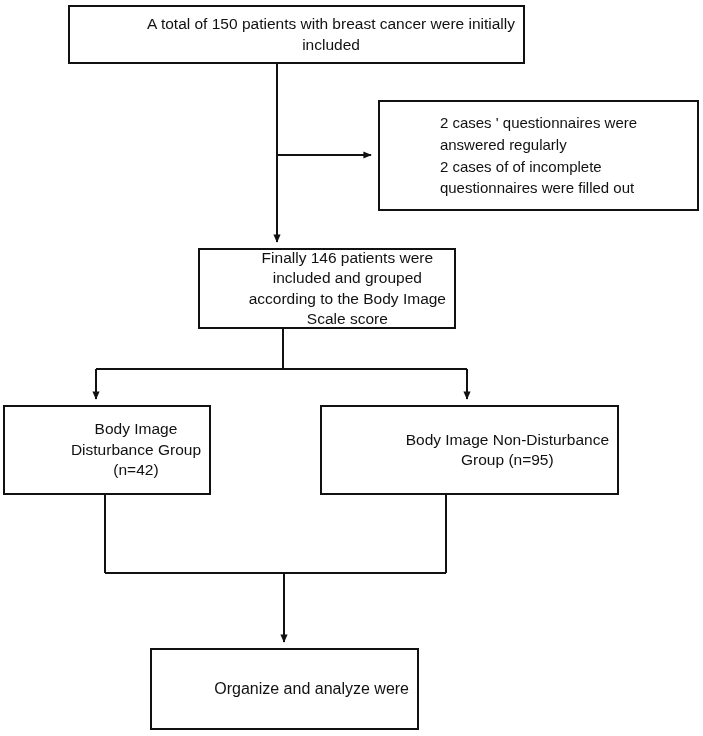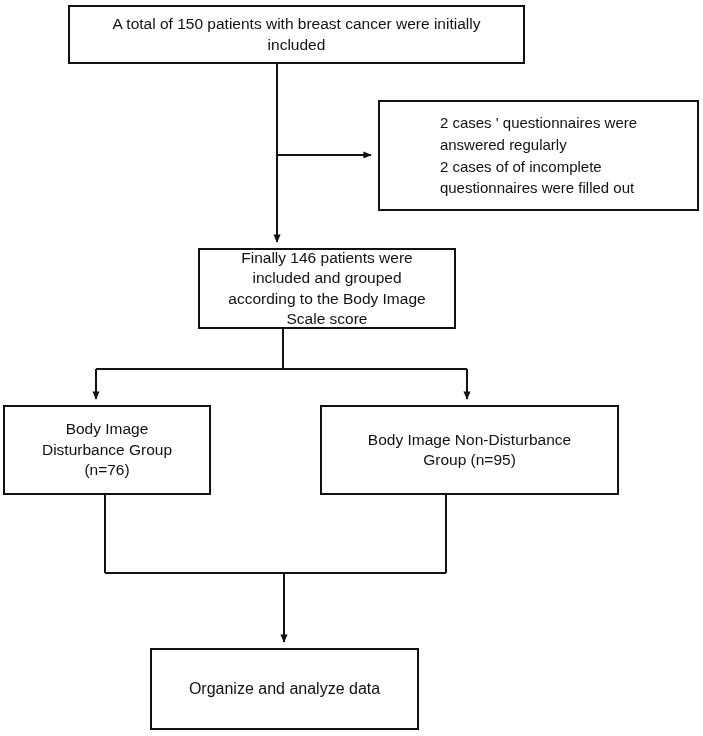--- a/index.html
+++ b/index.html
@@ -26,21 +26,21 @@
     height: 736px;
     pointer-events: none;
   }
   .node {
     position: absolute;
     box-sizing: border-box;
     border: 2.5px solid #111111;
     background: #ffffff;
     display: flex;
     align-items: center;
-    justify-content: center;
+    justify-content: flex-end;
     text-align: center;
     color: #111111;
     font-size: 15.5px;
     line-height: 1.32;
     padding: 22px 8px;
   }
   .node .node-text {
     display: block;
     white-space: pre-line;
   }
@@ -122,25 +122,25 @@
   <div class="node" id="node-included">
     <span class="node-text">Finally 146 patients were
 included and grouped
 according to the Body Image
 Scale score</span>
   </div>
 
   <div class="node" id="node-group-disturbance">
     <span class="node-text">Body Image
 Disturbance Group
-(n=76)</span>
+(n=42)</span>
   </div>
 
   <div class="node" id="node-group-nondisturbance">
     <span class="node-text">Body Image Non-Disturbance
 Group (n=95)</span>
   </div>
 
   <div class="node" id="node-analysis">
-    <span class="node-text">Organize and analyze data</span>
+    <span class="node-text">Organize and analyze were</span>
   </div>
 
 </div>
 
 </body></html>

